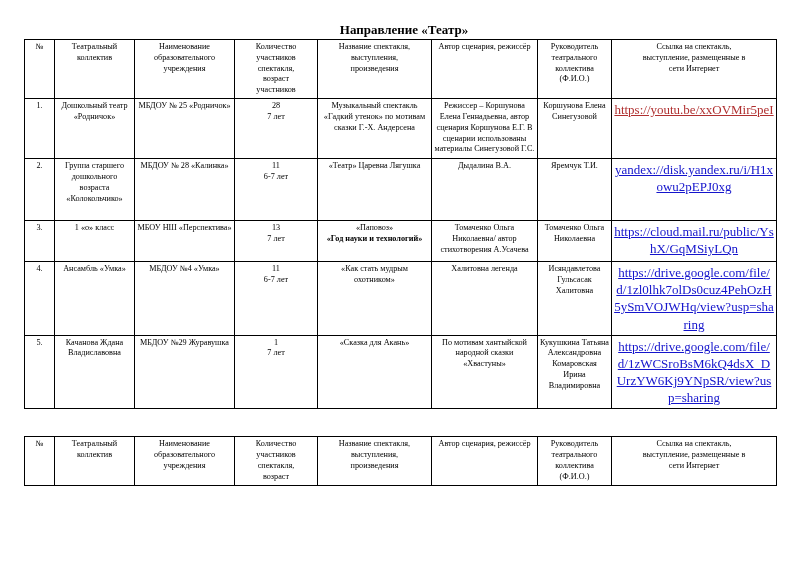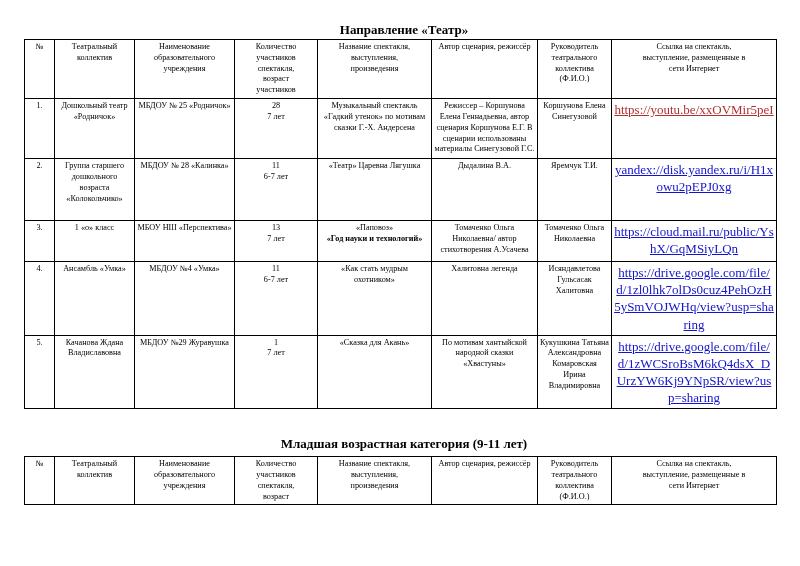--- a/index.html
+++ b/index.html
@@ -259,21 +259,20 @@
             <a class="link" href="#">https://drive.google.com/file/d/1zWCSroBsM6kQ4dsX_DUrzYW6Kj9YNpSR/view?usp=sharing</a>
           </td>
         </tr>
 
       </tbody>
     </table>
   </div>
 
   <div class="spacer-between"></div>
 
-  <div class="section-heading category-heading-2">Младшая возрастная категория (9-11 лет)</div>
 
   <div class="table-wrap">
     <table class="grid">
       <colgroup>
         <col class="c-num">
           <col class="c-team">
           <col class="c-org">
           <col class="c-count">
         <col class="c-name">
           <col class="c-author">

